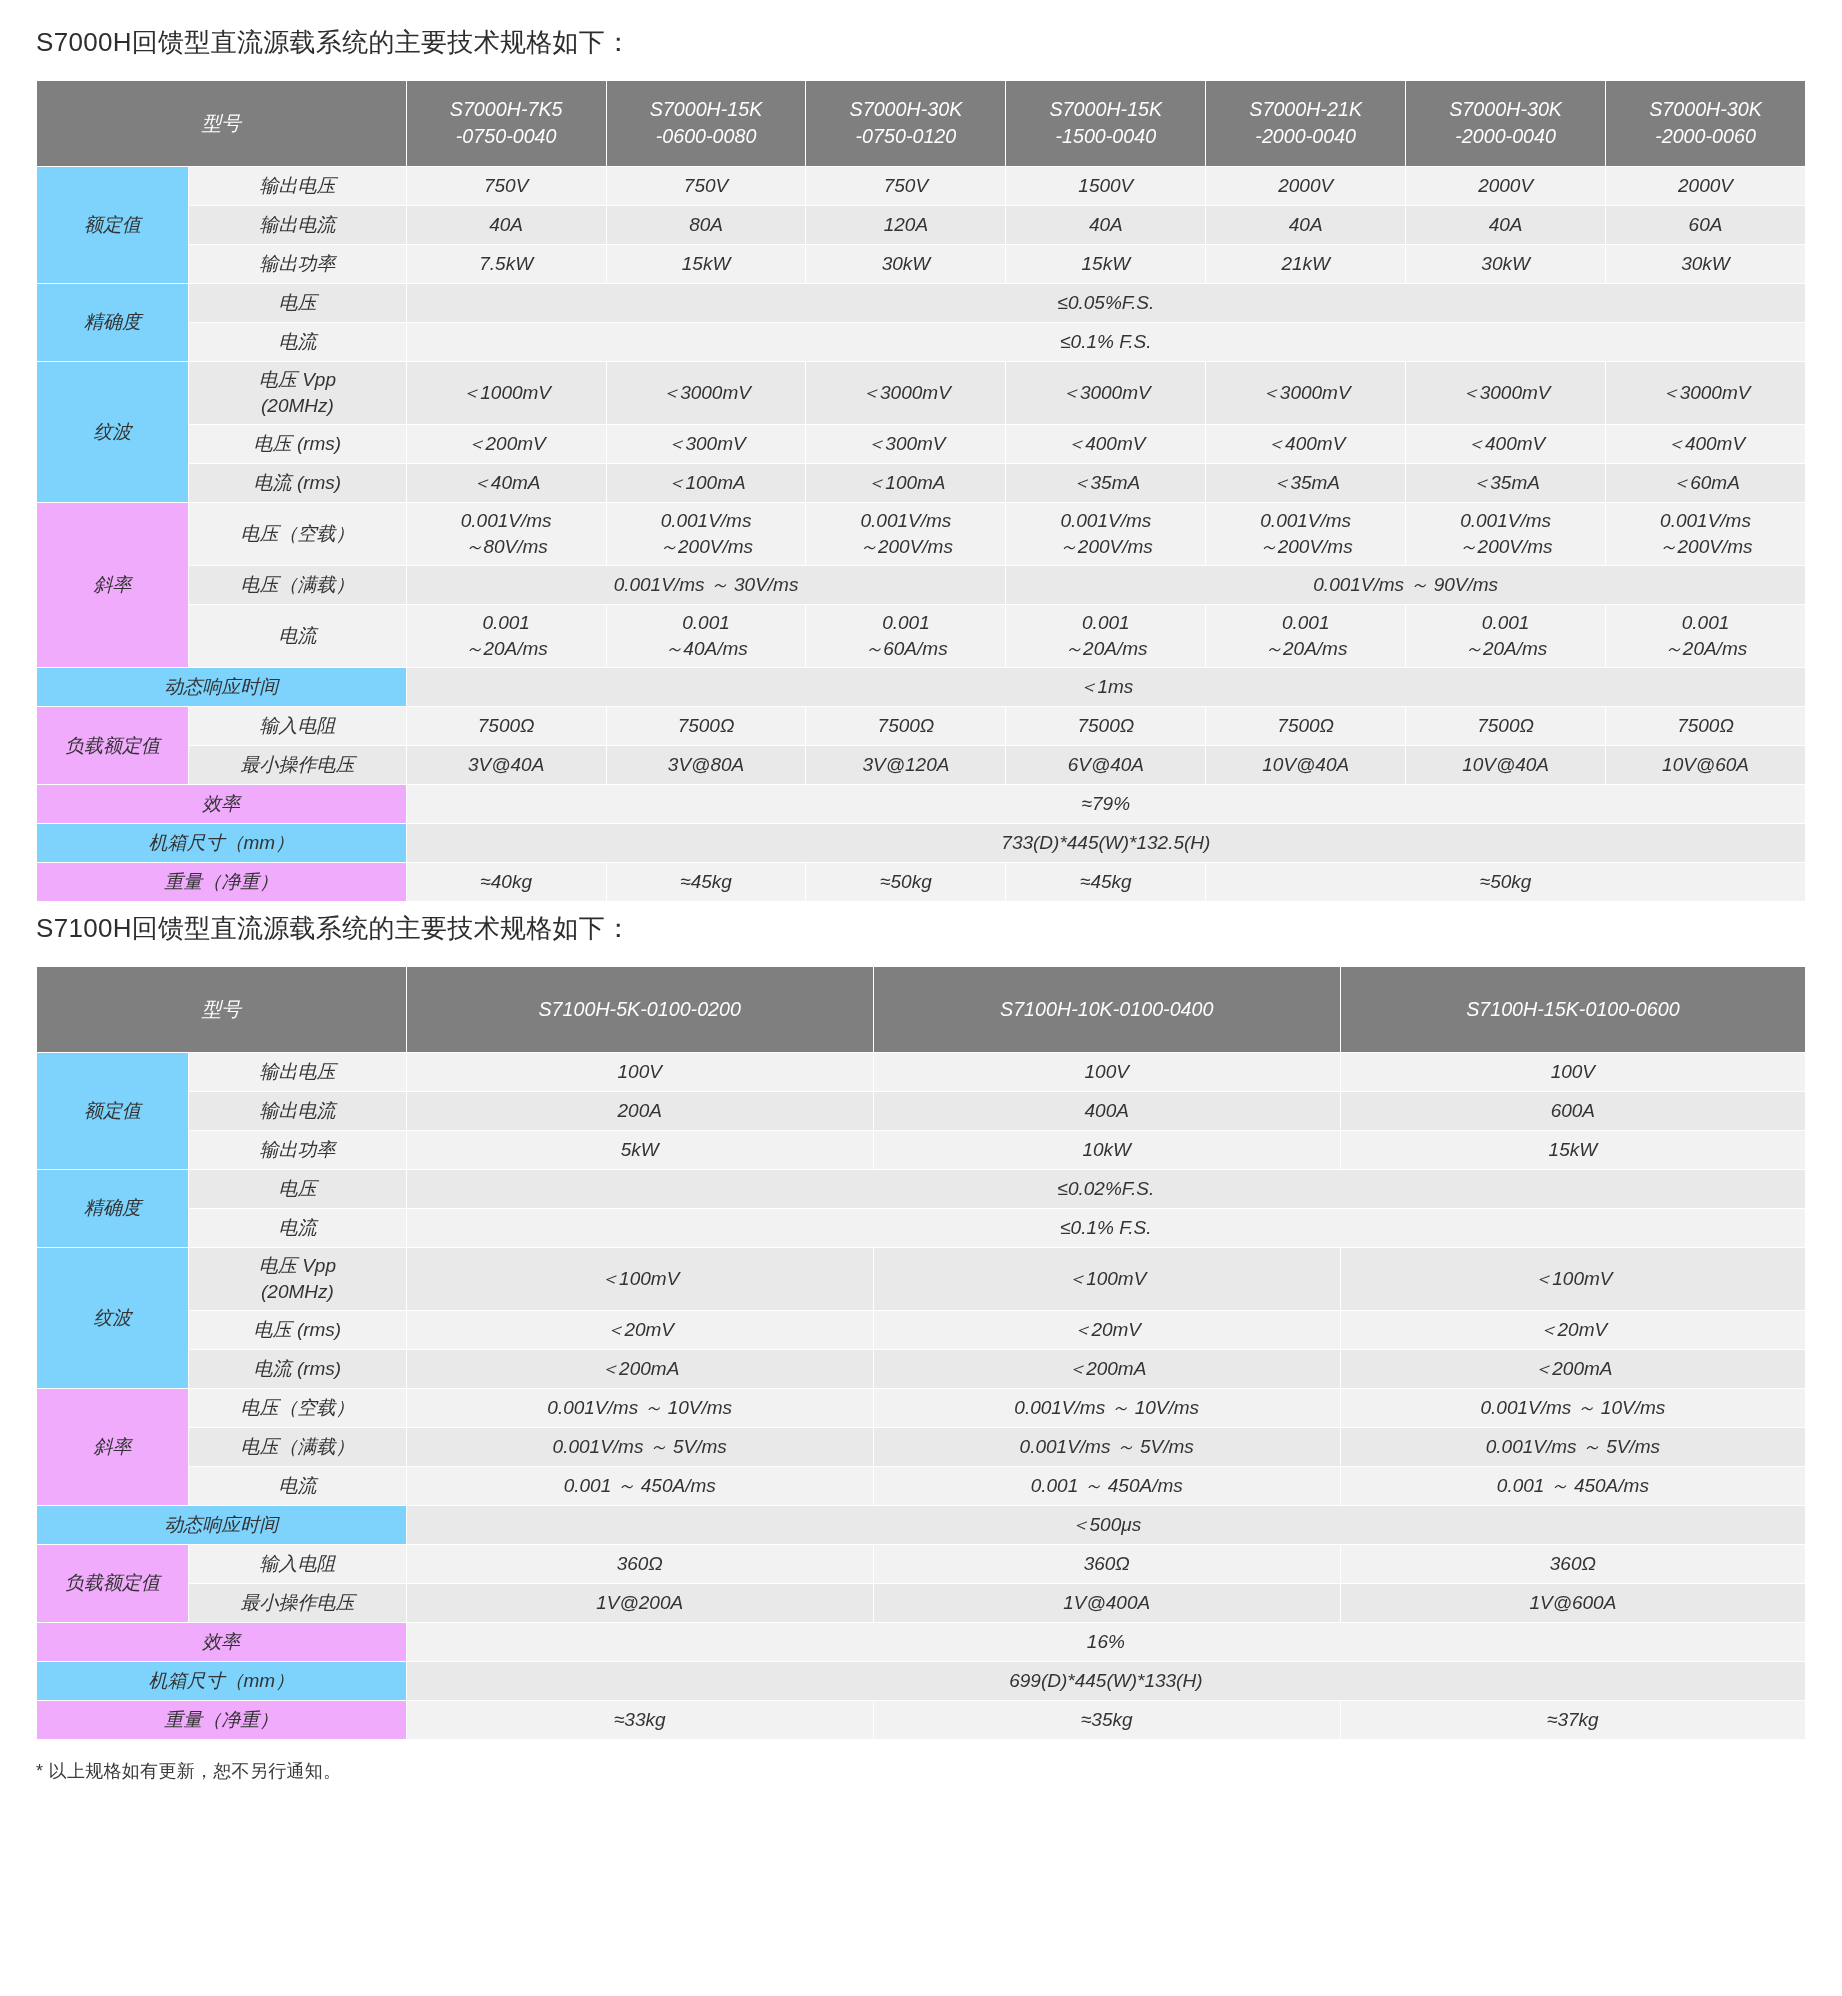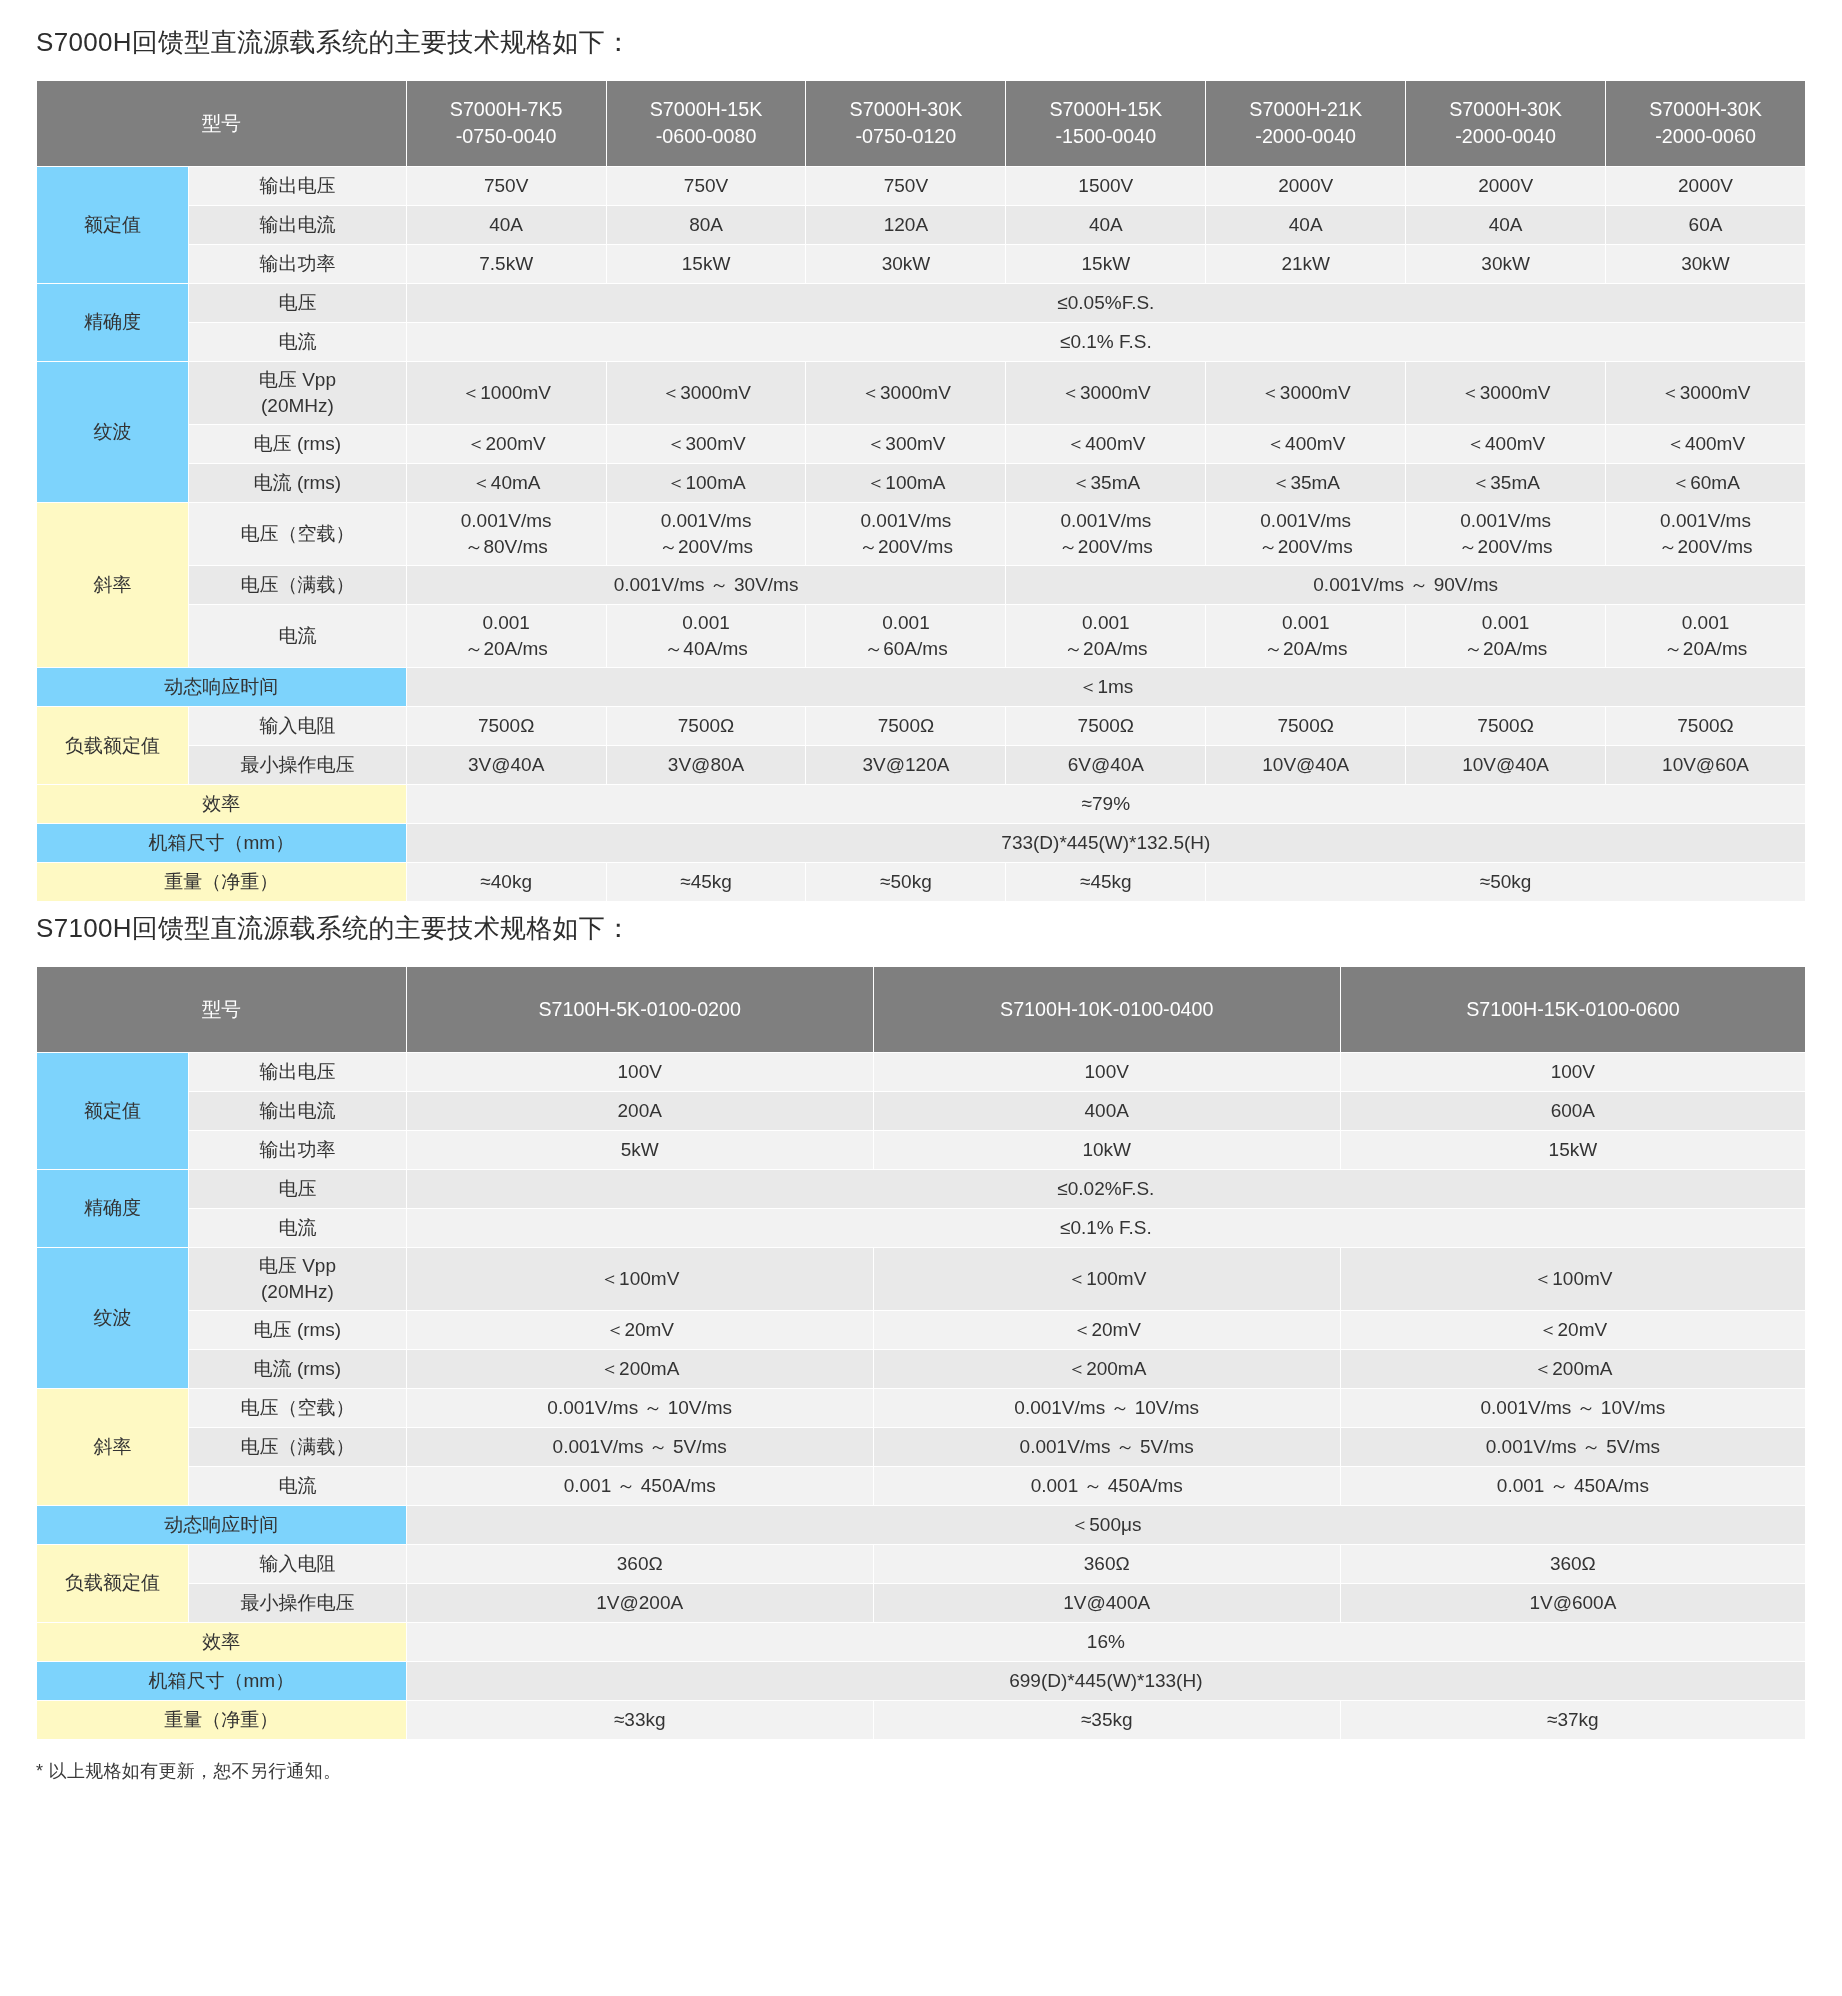--- a/index.html
+++ b/index.html
@@ -20,20 +20,21 @@
     color: #2d2d2d;
     margin: 9px 0 19.7px 0;
     letter-spacing: 0.3px;
   }
   .section-title.second { }
 
   table {
     border-collapse: collapse;
     width: 100%;
     table-layout: fixed;
+    font-style: italic;
   }
   table td, table th {
     border: 0.9px solid #ffffff;
     text-align: center;
     vertical-align: middle;
     font-size: 19px;
     font-weight: normal;
     color: #333333;
     padding: 5.4px 3.6px;
     line-height: 1.35;
@@ -43,21 +44,21 @@
     color: #ffffff;
     font-size: 19.7px;
     height: 86px;
     padding: 7.2px 5.4px;
   }
   .hdr .two-line { display: block; line-height: 1.4; }
 
   
   .g-light { background: #f2f2f2; }
   .g-dark  { background: #e9e9e9; }
-  .lbl-a { background: #fef9c3; }
+  .lbl-a { background: #f0abfc; }
   .lbl-b { background: #7dd3fc; }
 
   .rowh { height: 39px; }
   .rowh-tall { height: 56px; }
 
   .footnote {
     text-align: left;
     font-size: 18px;
     color: #3a3a3a;
     margin-top: 19.7px;

